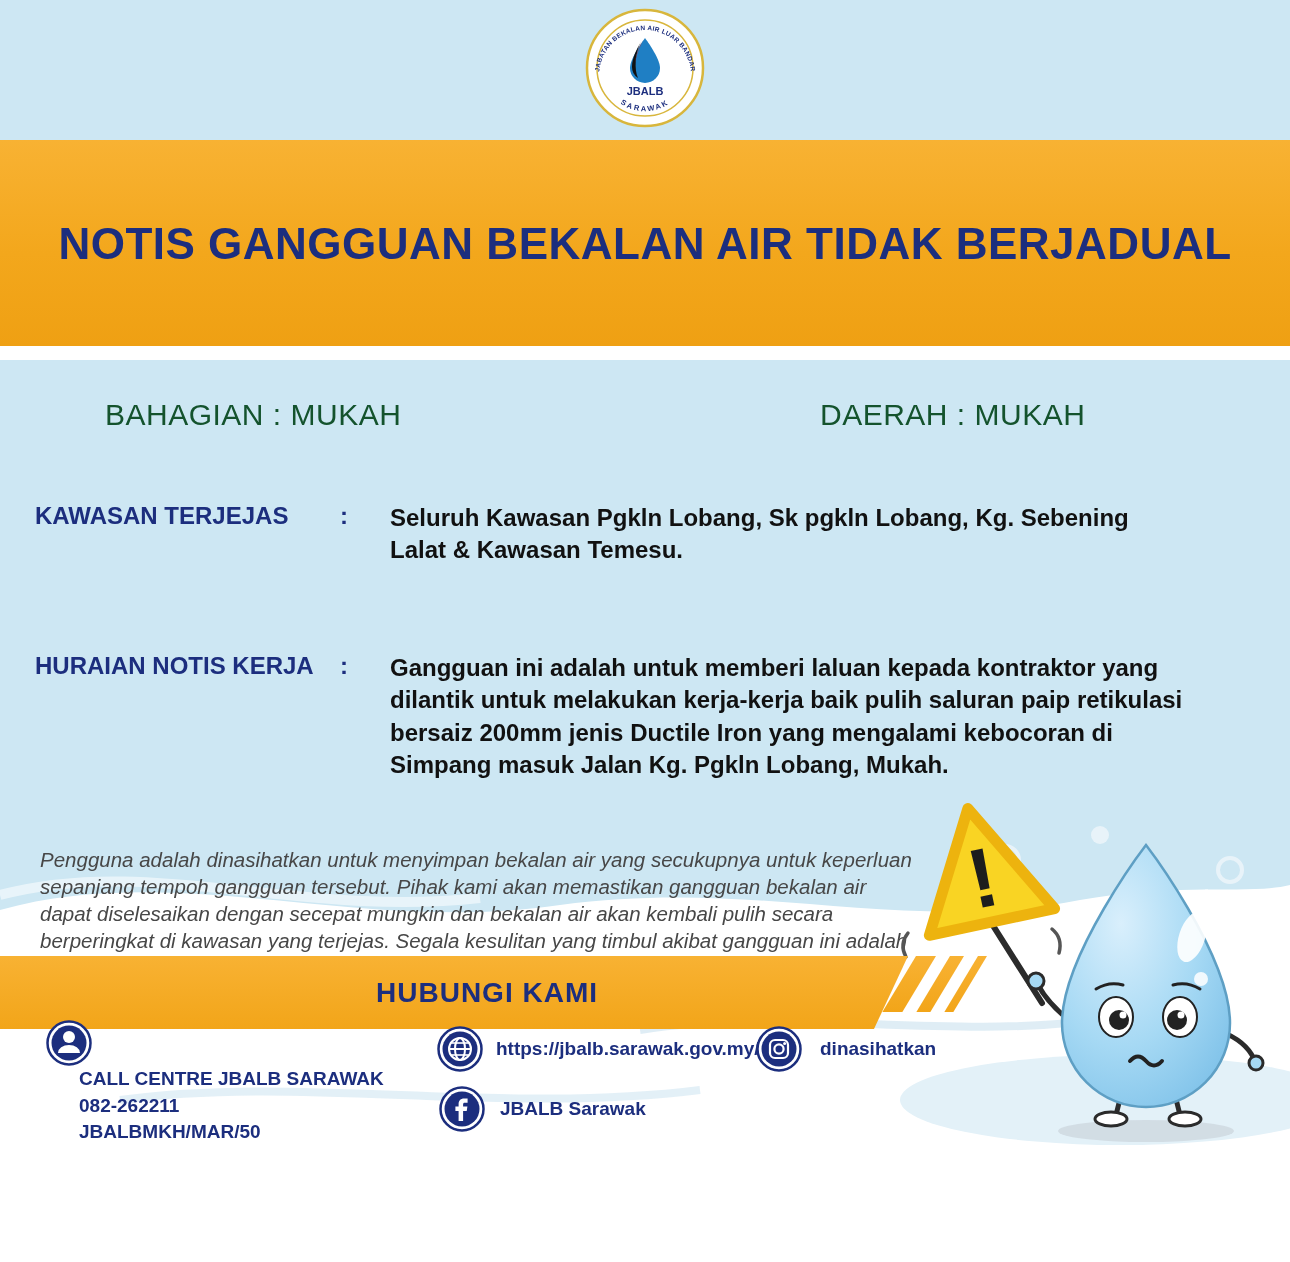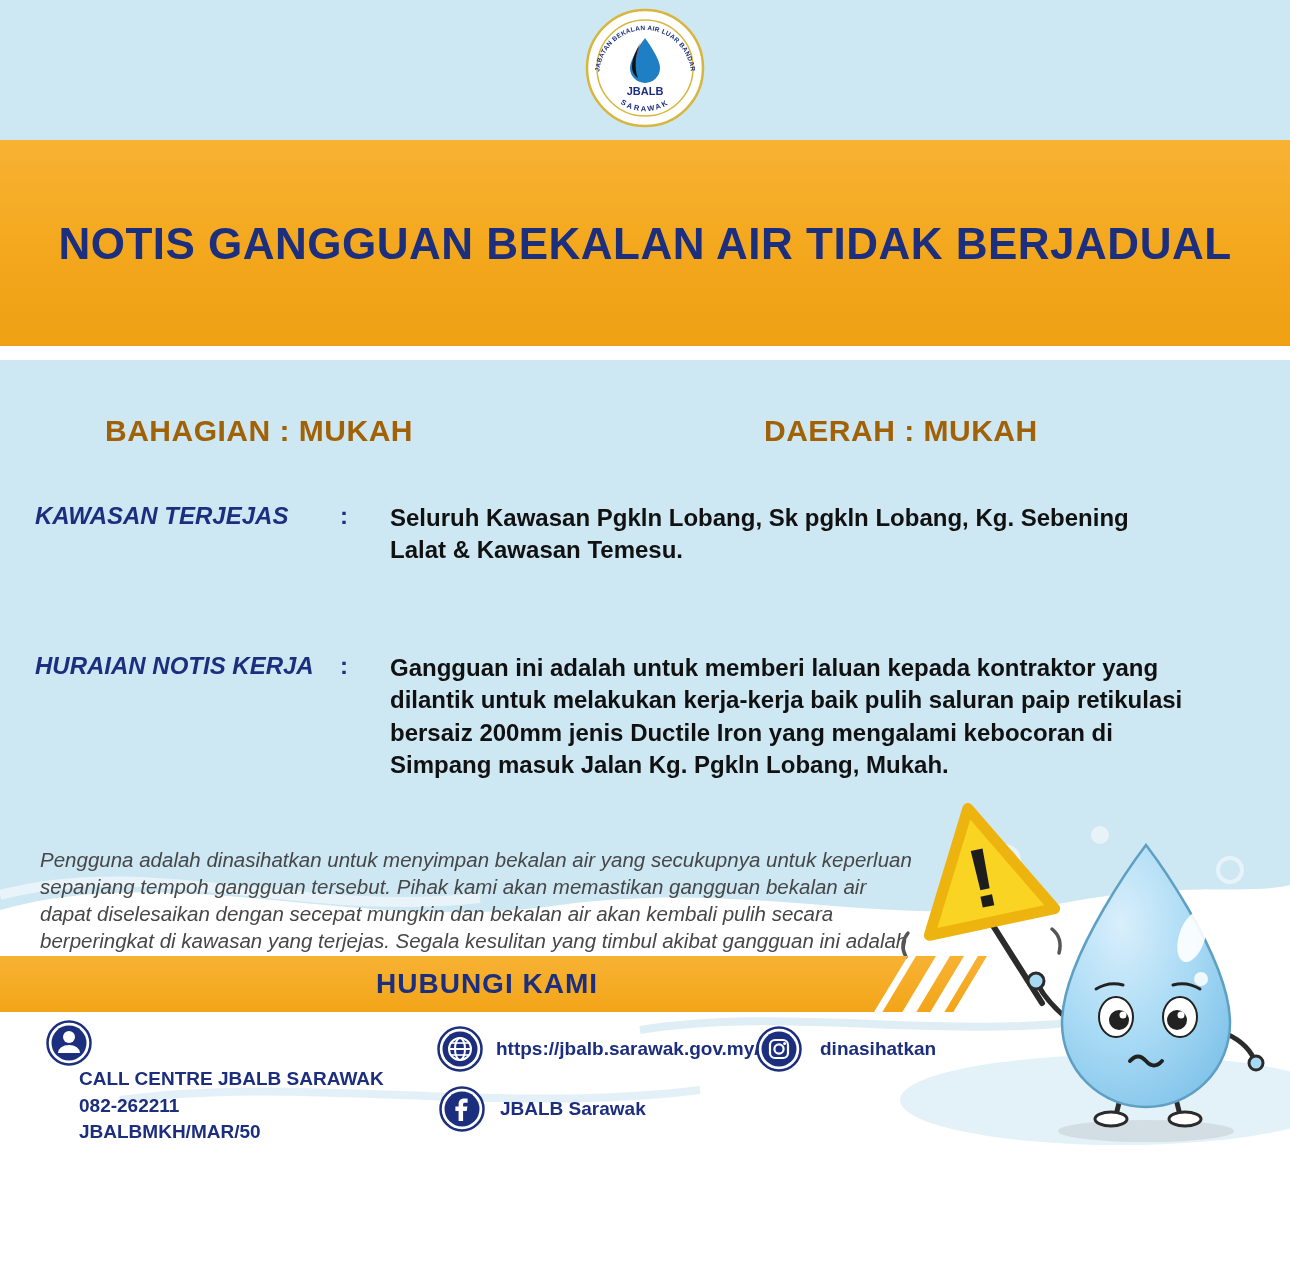--- a/index.html
+++ b/index.html
@@ -17,39 +17,39 @@
     position:absolute; left:0; top:140px; width:1290px; height:206px;
     background:linear-gradient(180deg,#f8b233 0%, #f3a71c 55%, #efa013 100%);
     display:flex; flex-direction:column; align-items:center; justify-content:center;
     color:#1c2e7e; text-align:center;
   }
   .banner .t1 { font-size:44px; font-weight:bold; line-height:1.25; letter-spacing:0.5px; }
   .banner .t2 { font-size:40px; font-weight:bold; line-height:1.45; }
   .banner .t3 { font-size:41px; font-weight:bold; line-height:1.35; letter-spacing:1px; }
   .white-strip { position:absolute; left:0; top:346px; width:1290px; height:14px; background:#ffffff; }
 
-  .region-label { position:absolute; font-size:30px; font-weight:bold; color:#a16207; letter-spacing:0.5px;margin-top:16px; }
+  .region-label { position:absolute; font-size:30px; font-weight:normal; color:#14532d; letter-spacing:0.5px; }
   .bahagian { left:105px; top:398px; }
-  .daerah   { left:764px; top:398px; }
-
-  .detail-label { position:absolute; left:35px;  width:290px; font-size:24px; font-weight:bold; color:#1c2e7e;font-style:italic; }
+  .daerah   { left:820px; top:398px; }
+
+  .detail-label { position:absolute; left:35px;  width:290px; font-size:24px; font-weight:bold; color:#1c2e7e; }
   .detail-colon { position:absolute; left:340px; font-size:24px; font-weight:bold; color:#1c2e7e; }
   .detail-text  { position:absolute; left:390px; width:795px; font-size:24px; font-weight:bold; color:#111111; line-height:1.35; }
   .row1 { top:502px; }
   .row2 { top:652px; }
 
   .advisory {
     position:absolute; left:40px; top:846px; width:880px;
     font-size:20.5px; font-style:italic; color:#474747; line-height:1.32;
   }
 
   .mascot-wrap { position:absolute; left:890px; top:775px; width:380px; height:380px; }
 
   .hubungi {
-    position:absolute; left:0; top:956px; width:908px; height:56px;
+    position:absolute; left:0; top:956px; width:908px; height:73px;
     background:linear-gradient(180deg,#f8b233 0%, #f2a519 100%);
     clip-path:polygon(0 0, 100% 0, calc(100% - 34px) 100%, 0 100%);
     display:flex; align-items:center; justify-content:center; padding-left:66px; box-sizing:border-box;
   }
   .hubungi span { font-size:28px; font-weight:bold; color:#1c2e7e; letter-spacing:1px; }
   .stripe {
     position:absolute; top:956px; height:56px;
     background:linear-gradient(180deg,#f8b233 0%, #f2a519 100%);
     transform:skewX(-31deg); transform-origin:top left;
   }

